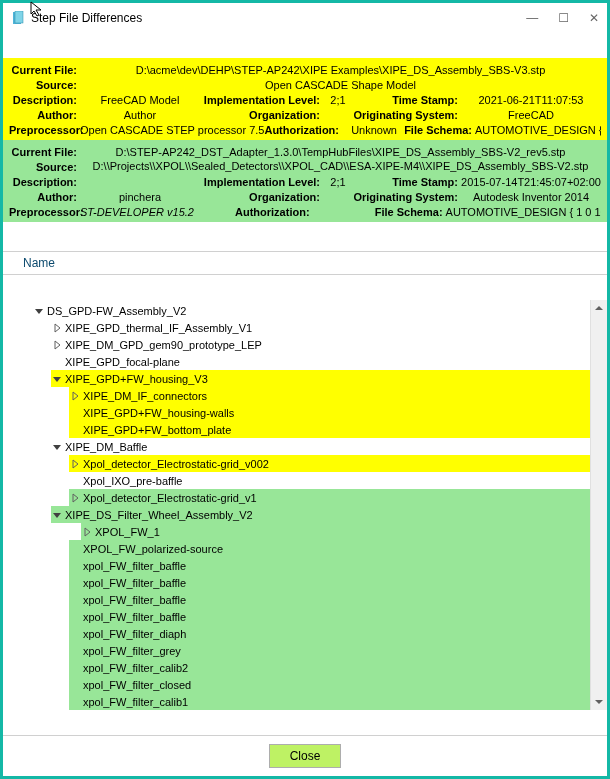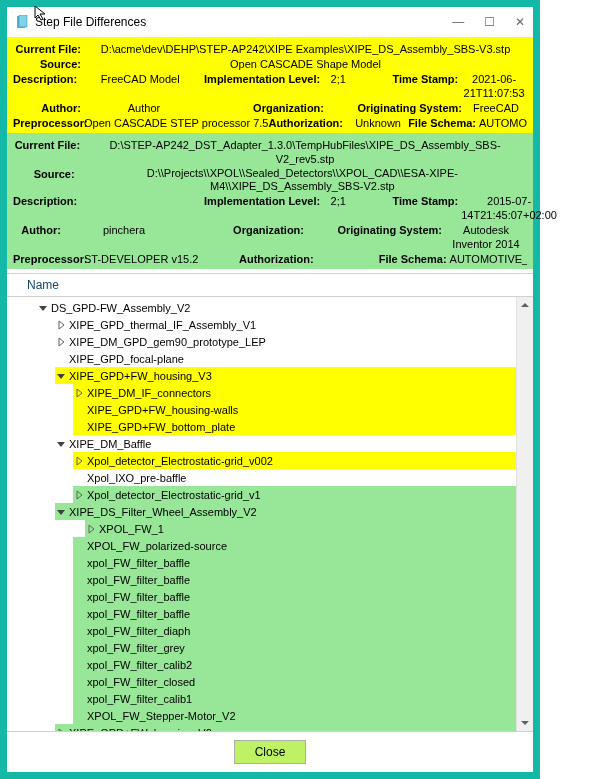--- a/index.html
+++ b/index.html
@@ -1,16 +1,16 @@
 <!DOCTYPE html>
 <html><head>
 <meta charset="utf-8">
 <style>
   html,body { margin:0; padding:0; font-family:"Segoe UI",Arial,sans-serif; font-size:11px; color:#000; background:#fff; }
-  .window { width:540px; height:779px; box-sizing:border-box; border:7px solid #14b8a6; display:flex; flex-direction:column; position:relative; }
+  .window { width:610px; height:779px; box-sizing:border-box; border:3px solid #14b8a6; display:flex; flex-direction:column; position:relative;gap:25px; }
   .titlebar { display:flex; align-items:center; height:30px; padding:0 8px; }
   .titlebar .icon { width:14px; height:14px; margin-right:6px; }
   .titlebar .title { flex:1 1 auto; font-size:12px; }
   .winbtns { display:flex; gap:20px; }
   .winbtn { font-family:Arial; font-size:12px; color:#666; }
   .infoblocks { }
   .info { padding:4px 6px 2px 6px; }
   .info.yellow { background:#ffff00; }
   .info.green  { background:#98e698; }
   .row { display:flex; margin:1px 0; line-height:14px; }
@@ -119,21 +119,21 @@
       <div class="row">
         <span class="lbl c1">Author:</span>
         <span class="val v1">pinchera</span>
         <span class="lbl c2">Organization:</span>
         <span class="val v2"></span>
         <span class="lbl c3">Originating System:</span>
         <span class="val v3">Autodesk Inventor 2014</span>
       </div>
       <div class="row nowrap">
         <span class="lbl c1">Preprocessor:</span>
-        <span class="val" style="flex:0 0 155px;">ST-DEVELOPER v15.2</span>
+        <span class="val" style="flex:0 0 155px;font-style:italic;">ST-DEVELOPER v15.2</span>
         <span class="lbl" style="flex:0 0 73px;">Authorization:</span>
         <span class="val" style="flex:0 0 55px;text-align:right;"></span>
         <span class="lbl" style="flex:0 0 75px;">File Schema:</span>
         <span class="val" style="flex:1 1 auto;text-align:right;">AUTOMOTIVE_DESIGN { 1 0 10303 214 3 1 1 }</span>
       </div>
     </div>
   </div>
 
   <div class="treehdr">
     <span class="sp"></span>

